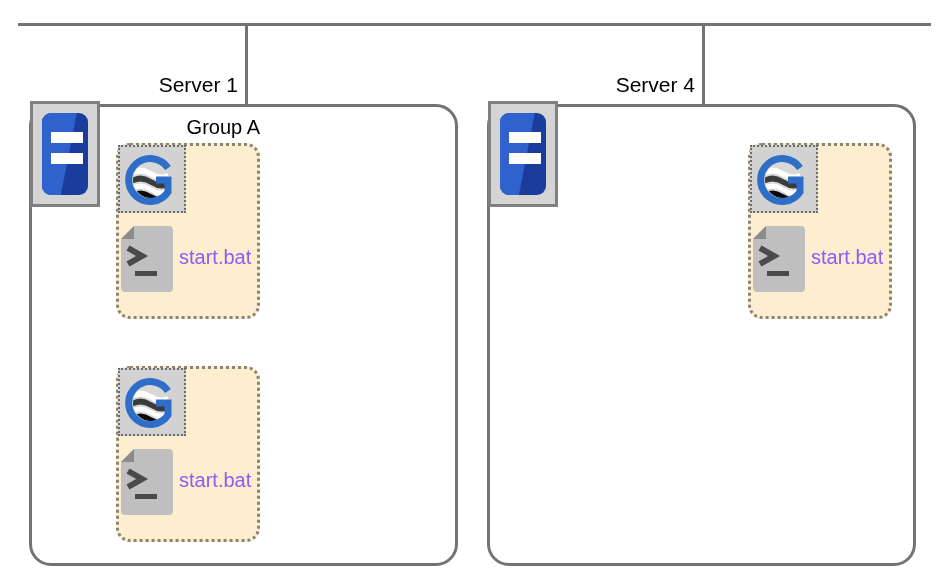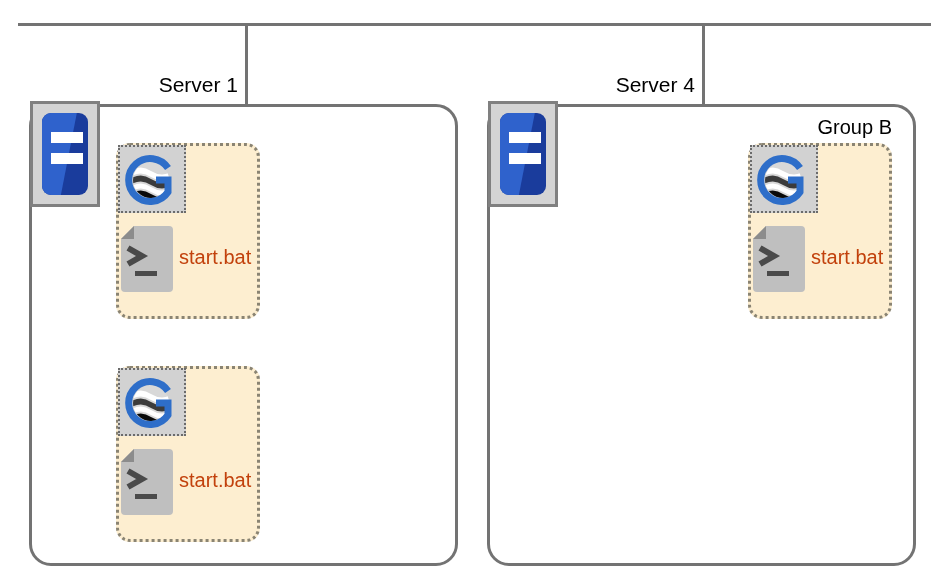--- a/index.html
+++ b/index.html
@@ -154,21 +154,21 @@
     top: 0;
     width: 56px;
     height: 70px;
   }
   .file-icon svg { display: block; width: 100%; height: 100%; }
   .file-label {
     position: absolute;
     left: 60px;
     top: 23px;
     font-size: 20px;
-    color: #c2410c;
+    color: #8b5cf6;
     white-space: nowrap;
     line-height: 1;
   }
 </style>
 </head>
 <body>
 
 <div id="canvas">
 
   <div class="bus-line bus-h"></div>
@@ -179,20 +179,21 @@
 
   <div class="server-box" id="server1-box"></div>
 
   <div class="server-icon" id="server1-icon">
     <div class="glyph">
       <div class="bar bar1"></div>
       <div class="bar bar2"></div>
     </div>
   </div>
 
+  <div class="group-label" id="group-a-label">Group A</div>
   <div class="group-box" id="group-a-box"></div>
 
   <div class="app-icon" id="app-icon-a">
     <svg viewBox="0 0 64 64" xmlns="http://www.w3.org/2000/svg">
       <defs>
         <clipPath id="globeClipA">
             <circle cx="31" cy="33" r="18"></circle>
           </clipPath>
       </defs>
       <circle cx="31" cy="33" r="18" fill="#d8d8d8"></circle>
@@ -254,21 +255,20 @@
 
   <div class="server-box" id="server2-box"></div>
 
   <div class="server-icon" id="server2-icon">
     <div class="glyph">
       <div class="bar bar1"></div>
       <div class="bar bar2"></div>
     </div>
   </div>
 
-  <div class="group-label" id="group-b-label">Group  B</div>
   <div class="group-box" id="group-b-box"></div>
 
   <div class="app-icon" id="app-icon-b">
     <svg viewBox="0 0 64 64" xmlns="http://www.w3.org/2000/svg">
       <defs>
         <clipPath id="globeClipB">
             <circle cx="31" cy="33" r="18"></circle>
           </clipPath>
       </defs>
       <circle cx="31" cy="33" r="18" fill="#d8d8d8"></circle>

